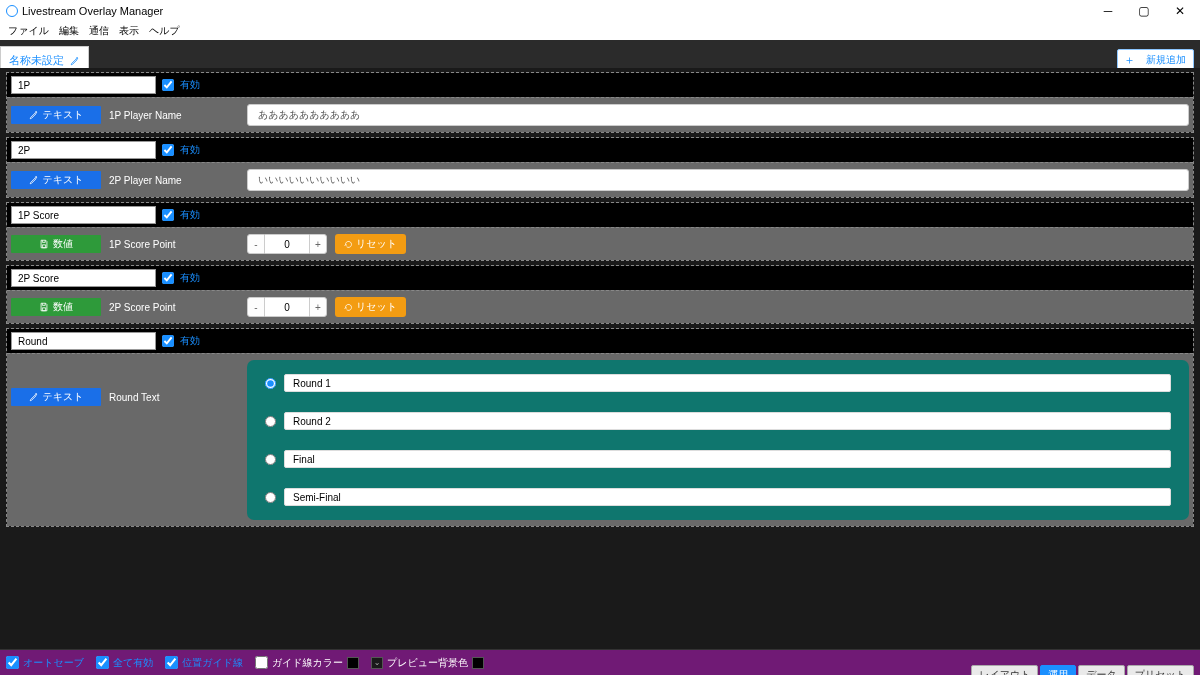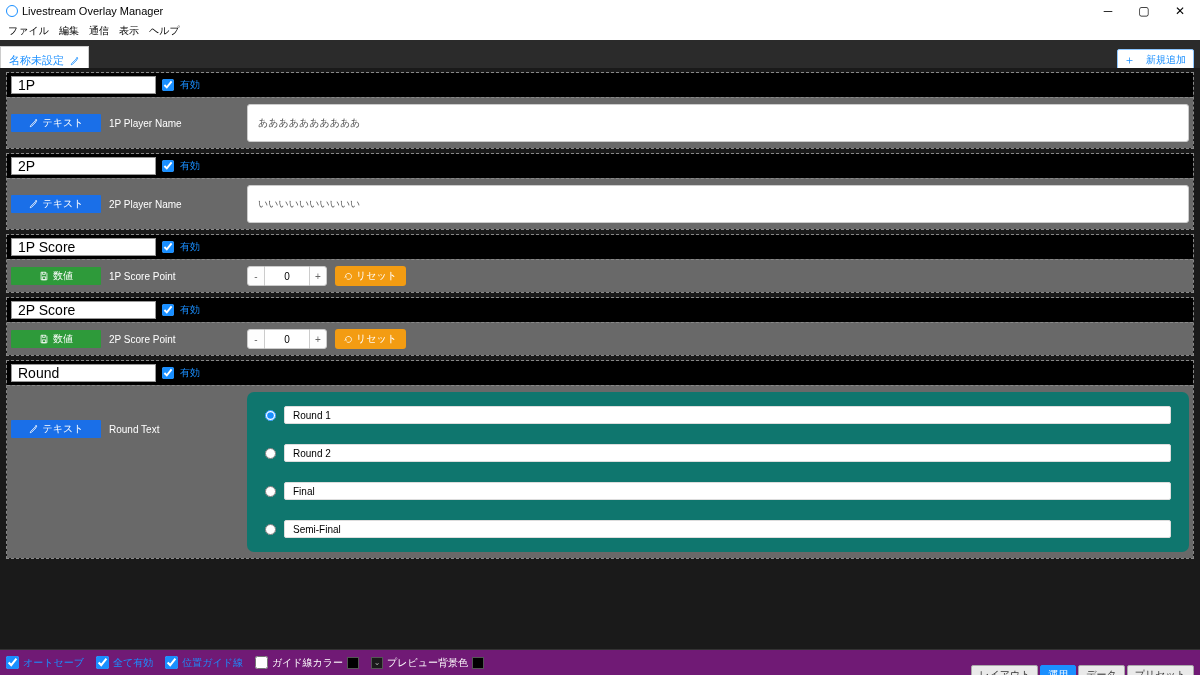--- a/index.html
+++ b/index.html
@@ -20,31 +20,31 @@
 .topbar { height: 40px; background: #2b2b2b; display: flex; align-items: center; justify-content: space-between; }
 .topbar .tab { height: 28px; background: #fff; color: #1a8fff; display: flex; align-items: center; padding: 0 8px; gap: 6px; border: 1px solid #ccc; border-bottom: none; }
 .topbar .tab svg { width: 10px; height: 10px; }
 .add-btn { margin-right: 6px; background: #fff; border: 1px solid #8cc6ff; color: #1a8fff; padding: 3px 7px; border-radius: 2px; display: flex; align-items: center; gap: 12px; font-size: 10px; cursor: pointer; }
 
 
 .content { position: absolute; top: 68px; left: 0; right: 0; bottom: 22px; padding: 4px 6px; background: #1a1a1a; overflow: auto; }
 
 .panel { border: 1px dashed #888; margin-bottom: 4px; }
 .panel-header { background: #000; height: 24px; display: flex; align-items: center; padding: 2px 4px; gap: 6px; }
-.panel-header input.name { width: 145px; height: 18px; background: #fff; color: #000; border: 1px solid #999; padding: 0 6px; font-size: 14px; }
+.panel-header input.name { width: 145px; height: 18px; background: #fff; color: #000; border: 1px solid #999; padding: 0 6px; font-size: 10px; }
 .enable-cb { width: 12px; height: 12px; accent-color: #1a8fff; }
 .enable-lbl { color: #1a8fff; font-size: 10px; }
 
 .panel-body { background: #696969; padding: 6px 4px; border-top: 1px dashed #888; }
 .row { display: flex; align-items: center; gap: 8px; }
 .type-btn { width: 90px; height: 18px; color: #fff; border: none; border-radius: 1px; display: flex; align-items: center; justify-content: center; gap: 4px; font-size: 10px; cursor: pointer; }
 .type-text { background: #1a6fe8; }
 .type-num { background: #2e9a3a; }
 .field-label { width: 130px; color: #fff; font-size: 10px; }
-.wide-input { flex: 1; height: 38px; background: #fff; color: #555; border: 1px solid #ccc; border-radius: 3px; padding: 0 10px; font-size: 10px; font-family: Liberation Mono, monospace; }
+.wide-input { flex: 1; height: 22px; background: #fff; color: #555; border: 1px solid #ccc; border-radius: 3px; padding: 0 10px; font-size: 10px; font-family: Liberation Mono, monospace; }
 
 
 .numbox { display: flex; align-items: stretch; }
 .numbox button { width: 18px; background: #fdfdfd; border: 1px solid #ccc; color: #666; cursor: pointer; font-size: 10px; }
 .numbox input { width: 44px; height: 20px; text-align: center; border: 1px solid #ccc; border-left: none; border-right: none; font-size: 10px; }
 .numbox button:first-child { border-radius: 3px 0 0 3px; }
 .numbox button:last-child { border-radius: 0 3px 3px 0; }
 .reset-btn { background: #f39c12; border: none; color: #fff; height: 20px; padding: 0 9px; border-radius: 3px; display: flex; align-items: center; gap: 3px; font-size: 10px; cursor: pointer; }
 
 

